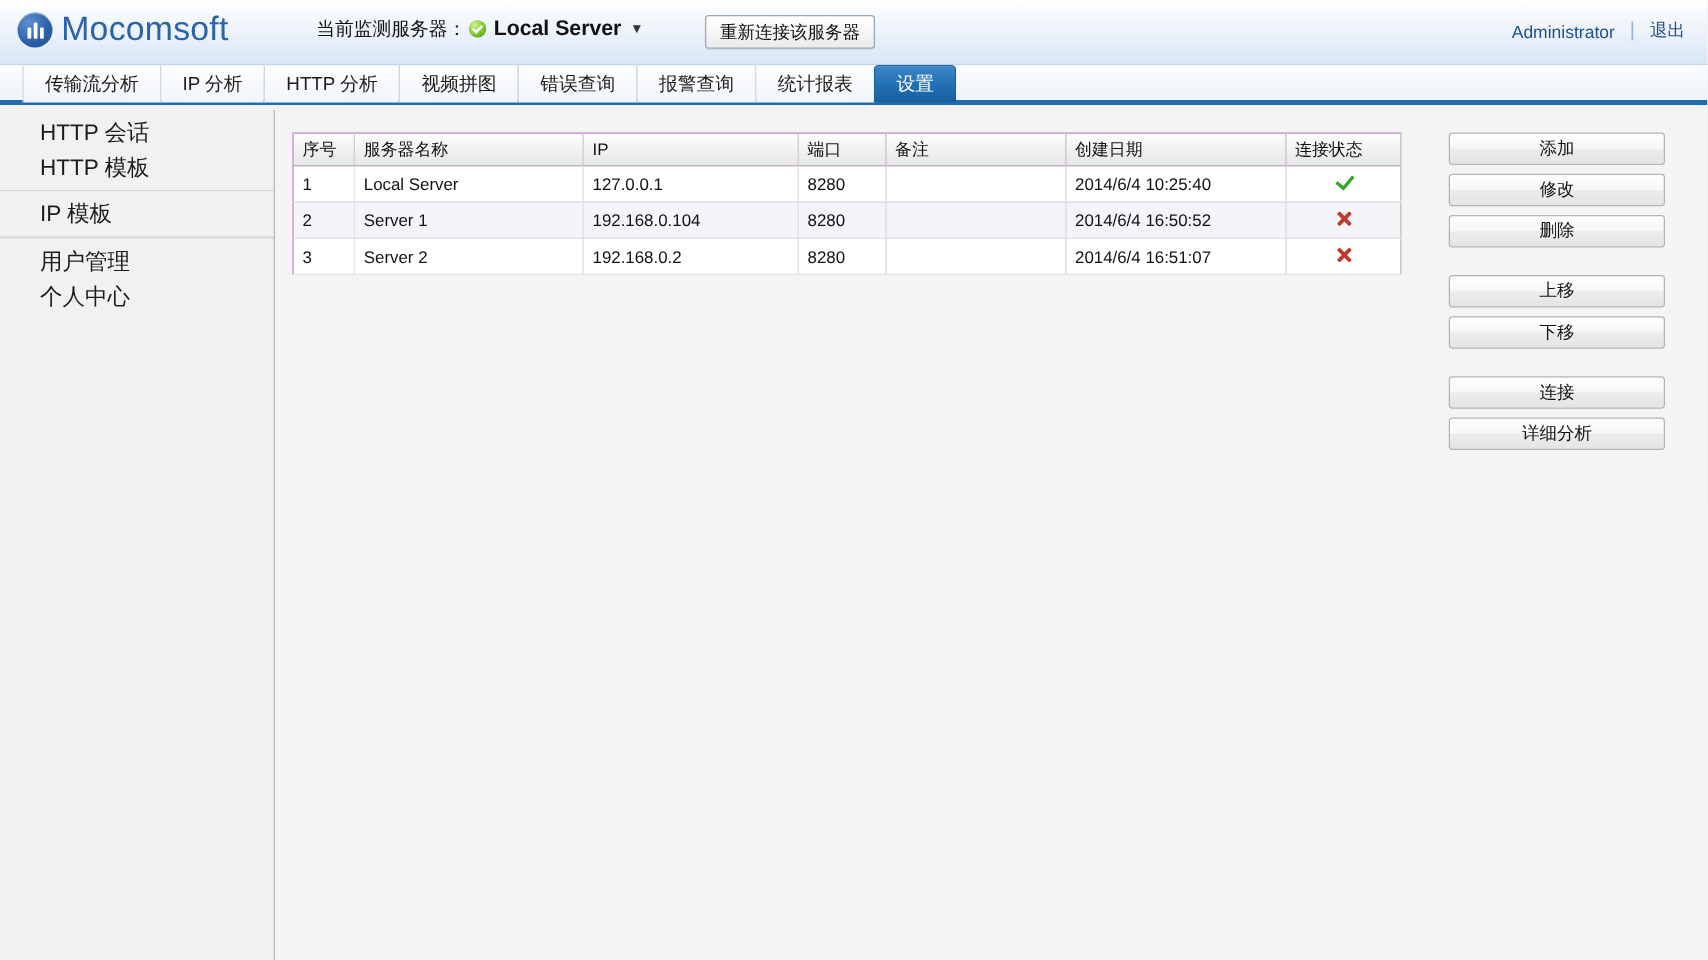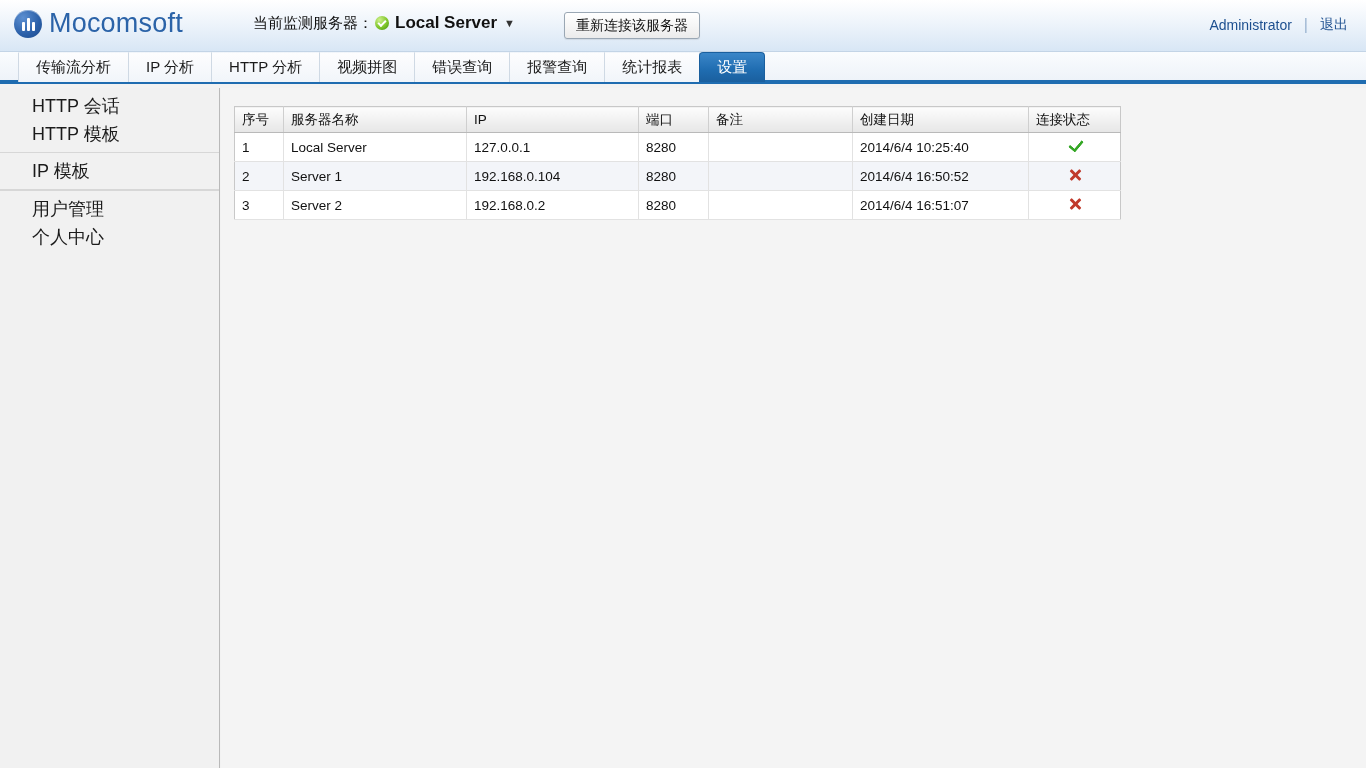--- a/index.html
+++ b/index.html
@@ -261,15 +261,26 @@
             <td class="col-name">Server 2</td>
             <td class="col-ip">192.168.0.2</td>
             <td class="col-port">8280</td>
             <td class="col-note"></td>
             <td class="col-date">2014/6/4 16:51:07</td>
             <td class="col-state state"><span class="ico-bad"></span></td>
           </tr>
         </tbody>
     </table>
 
+    <div class="actions">
+      <div class="act-btn">添加</div>
+      <div class="act-btn">修改</div>
+      <div class="act-btn">删除</div>
+      <div class="act-gap"></div>
+      <div class="act-btn">上移</div>
+      <div class="act-btn">下移</div>
+      <div class="act-gap"></div>
+      <div class="act-btn">连接</div>
+      <div class="act-btn">详细分析</div>
+    </div>
 
   </div>
 </div>
 
 </body></html>

